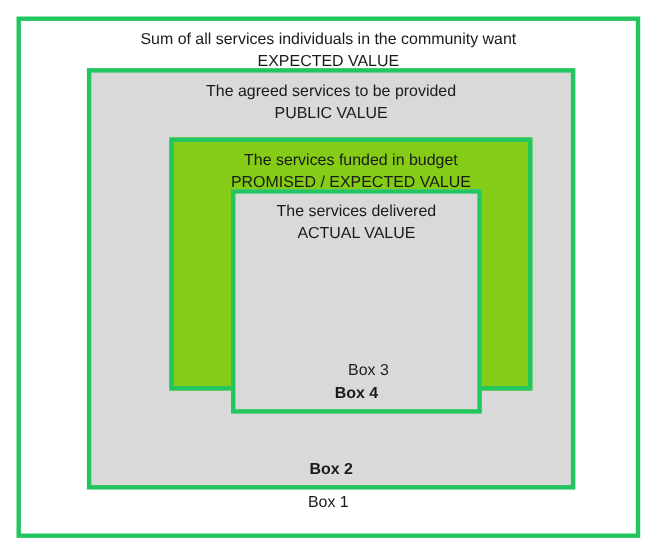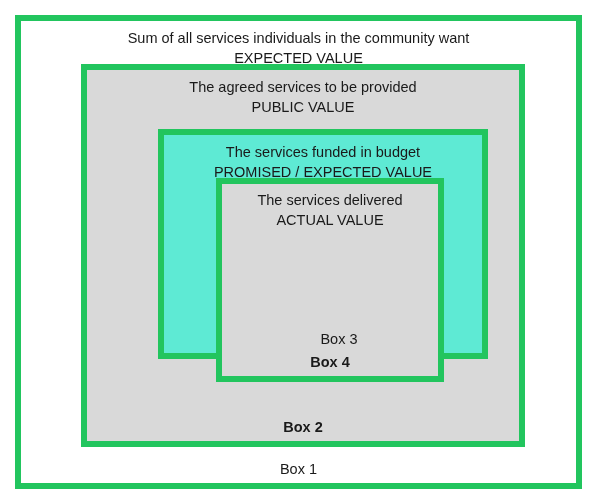--- a/index.html
+++ b/index.html
@@ -19,21 +19,21 @@
     position: relative;
     width: 600px;
     height: 502px;
     background: #ffffff;
   }
 
   
   .box {
     position: absolute;
     box-sizing: border-box;
-    border: 6px solid #22c55e;
+    border: 4px solid #22c55e;
     text-align: center;
   }
 
   #box1 {
     left: 15px;
     top: 15px;
     width: 567px;
     height: 474px;
     background: #ffffff;
   }
@@ -44,21 +44,21 @@
     width: 444px;
     height: 383px;
     background: #d9d9d9;
   }
 
   #box3 {
     left: 71px;
     top: 59px;
     width: 330px;
     height: 230px;
-    background: #5eead4;
+    background: #84cc16;
   }
 
   #box4 {
     left: 52px;
     top: 43px;
     width: 228px;
     height: 204px;
     background: #d9d9d9;
   }
 
@@ -83,21 +83,21 @@
   
   .box-label {
     position: absolute;
     left: 0;
     right: 0;
     text-align: center;
     font-size: 14.5px;
     line-height: 18px;
     white-space: nowrap;
   }
-  #box1-label { bottom: 5px; }
+  #box1-label { bottom: 19px; }
   #box2-label { bottom: 5px; font-weight: bold; }
   #box3-label { bottom: 5px; padding-left: 32px; }
   #box4-label { bottom: 5px; font-weight: bold; }
 </style>
 </head>
 <body>
 
 <div id="canvas">
 
   <div class="box" id="box1">

